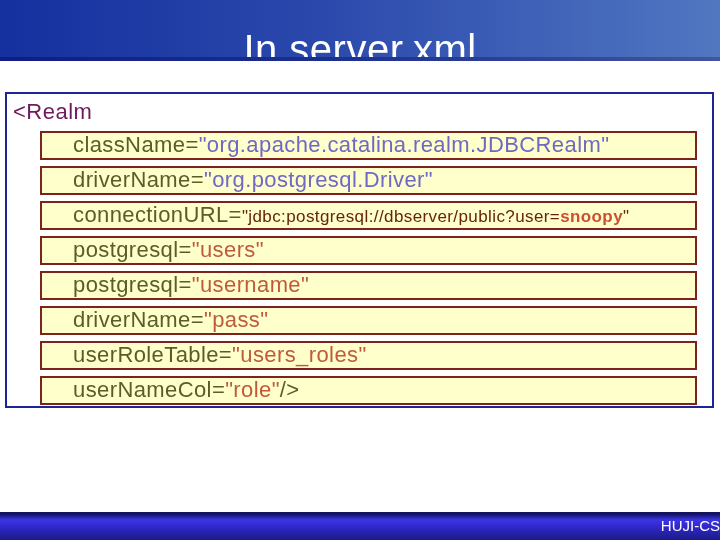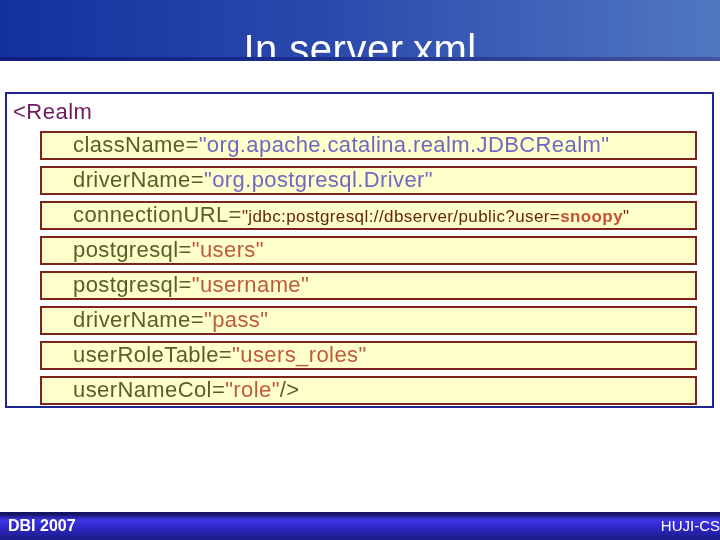--- a/index.html
+++ b/index.html
@@ -74,17 +74,16 @@
         <div class="attr-row"><span class="seg seg-attr">connectionURL=</span><span class="seg seg-url">"jdbc:postgresql://dbserver/public?user=</span><span class="seg seg-url-hi">snoopy</span><span class="seg seg-url">"</span></div>
         <div class="attr-row"><span class="seg seg-attr">postgresql=</span><span class="seg seg-lit">"users"</span></div>
         <div class="attr-row"><span class="seg seg-attr">postgresql=</span><span class="seg seg-lit">"username"</span></div>
         <div class="attr-row"><span class="seg seg-attr">driverName=</span><span class="seg seg-lit">"pass"</span></div>
         <div class="attr-row"><span class="seg seg-attr">userRoleTable=</span><span class="seg seg-lit">"users_roles"</span></div>
         <div class="attr-row"><span class="seg seg-attr">userNameCol=</span><span class="seg seg-lit">"role"</span><span class="seg seg-attr">/&gt;</span></div>
       </div>
   </main>
 
   <footer class="footer-bar">
-    <span class="footer-left">DBI 2007</span>
     <span class="footer-center">HUJI-CS</span>
   </footer>
 
 </div>
 
 </body></html>

